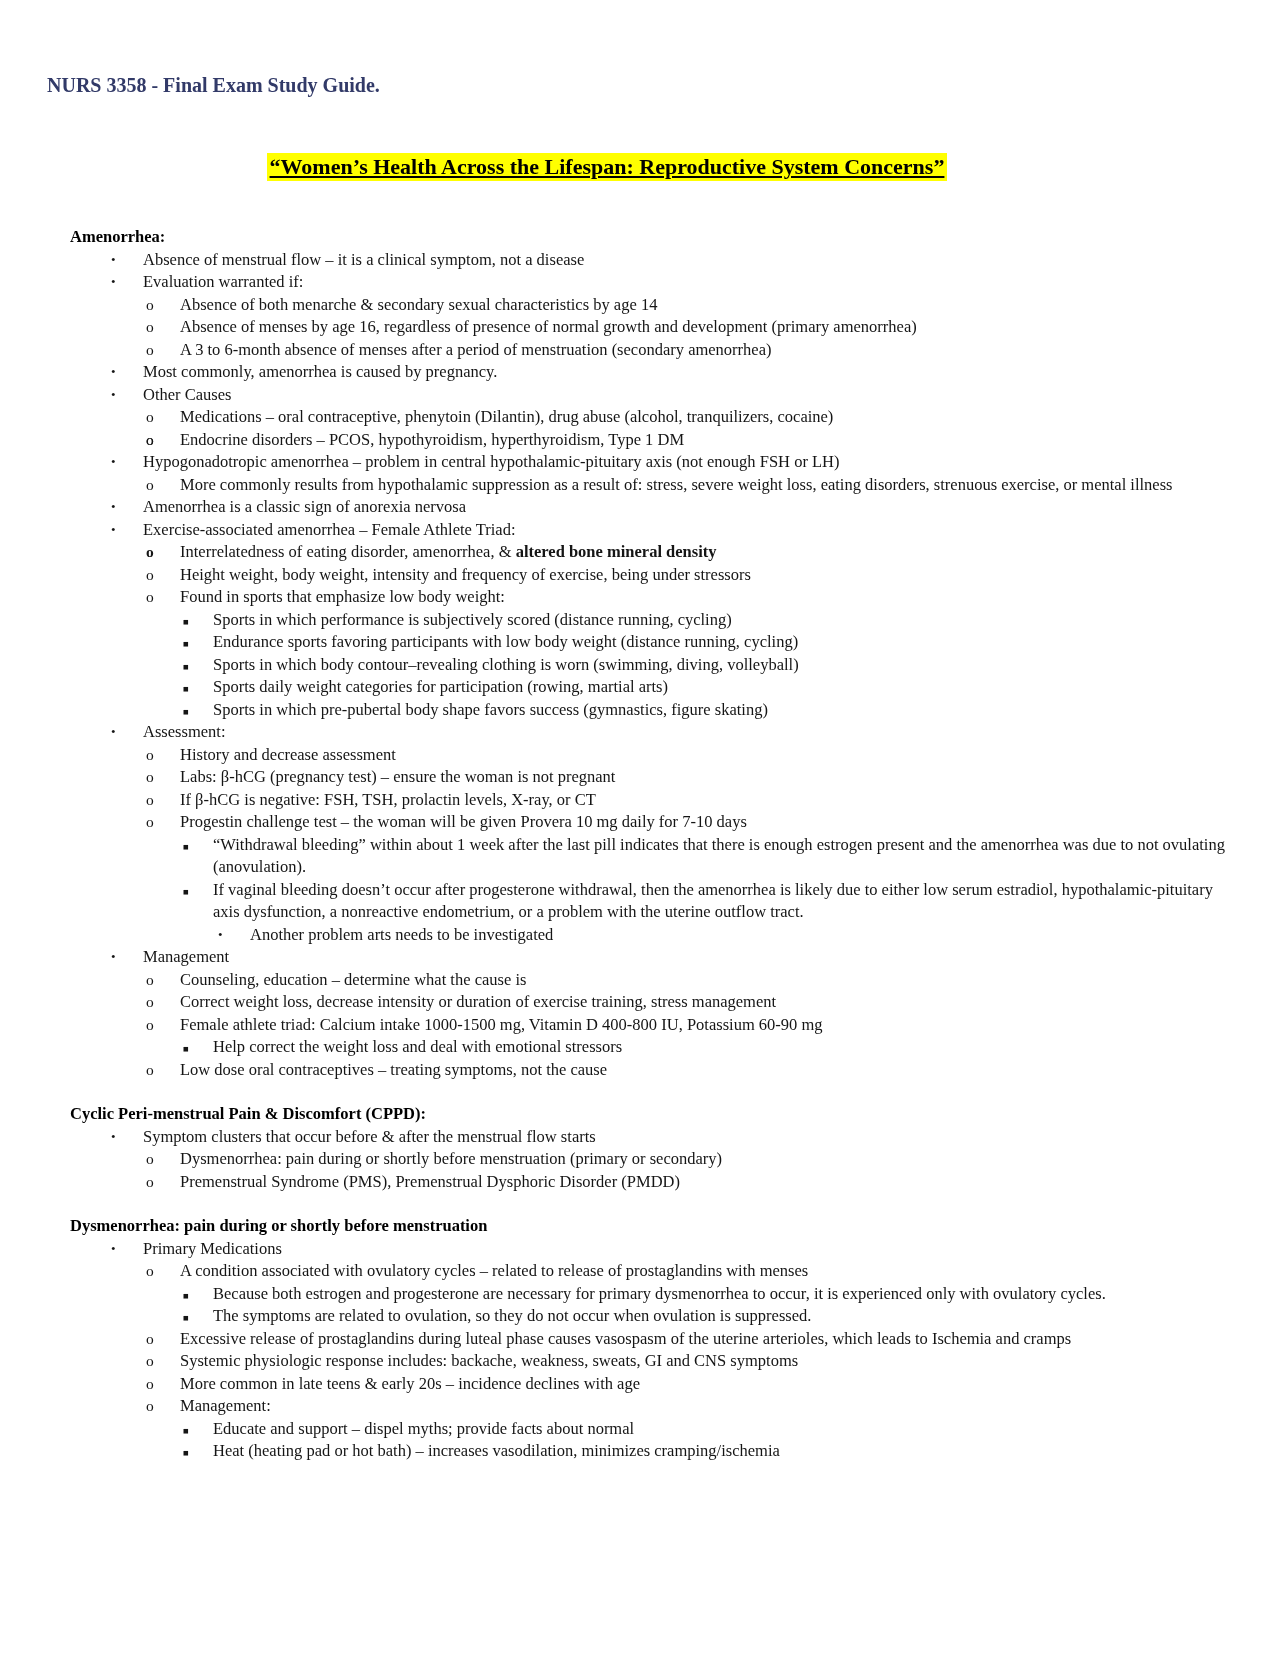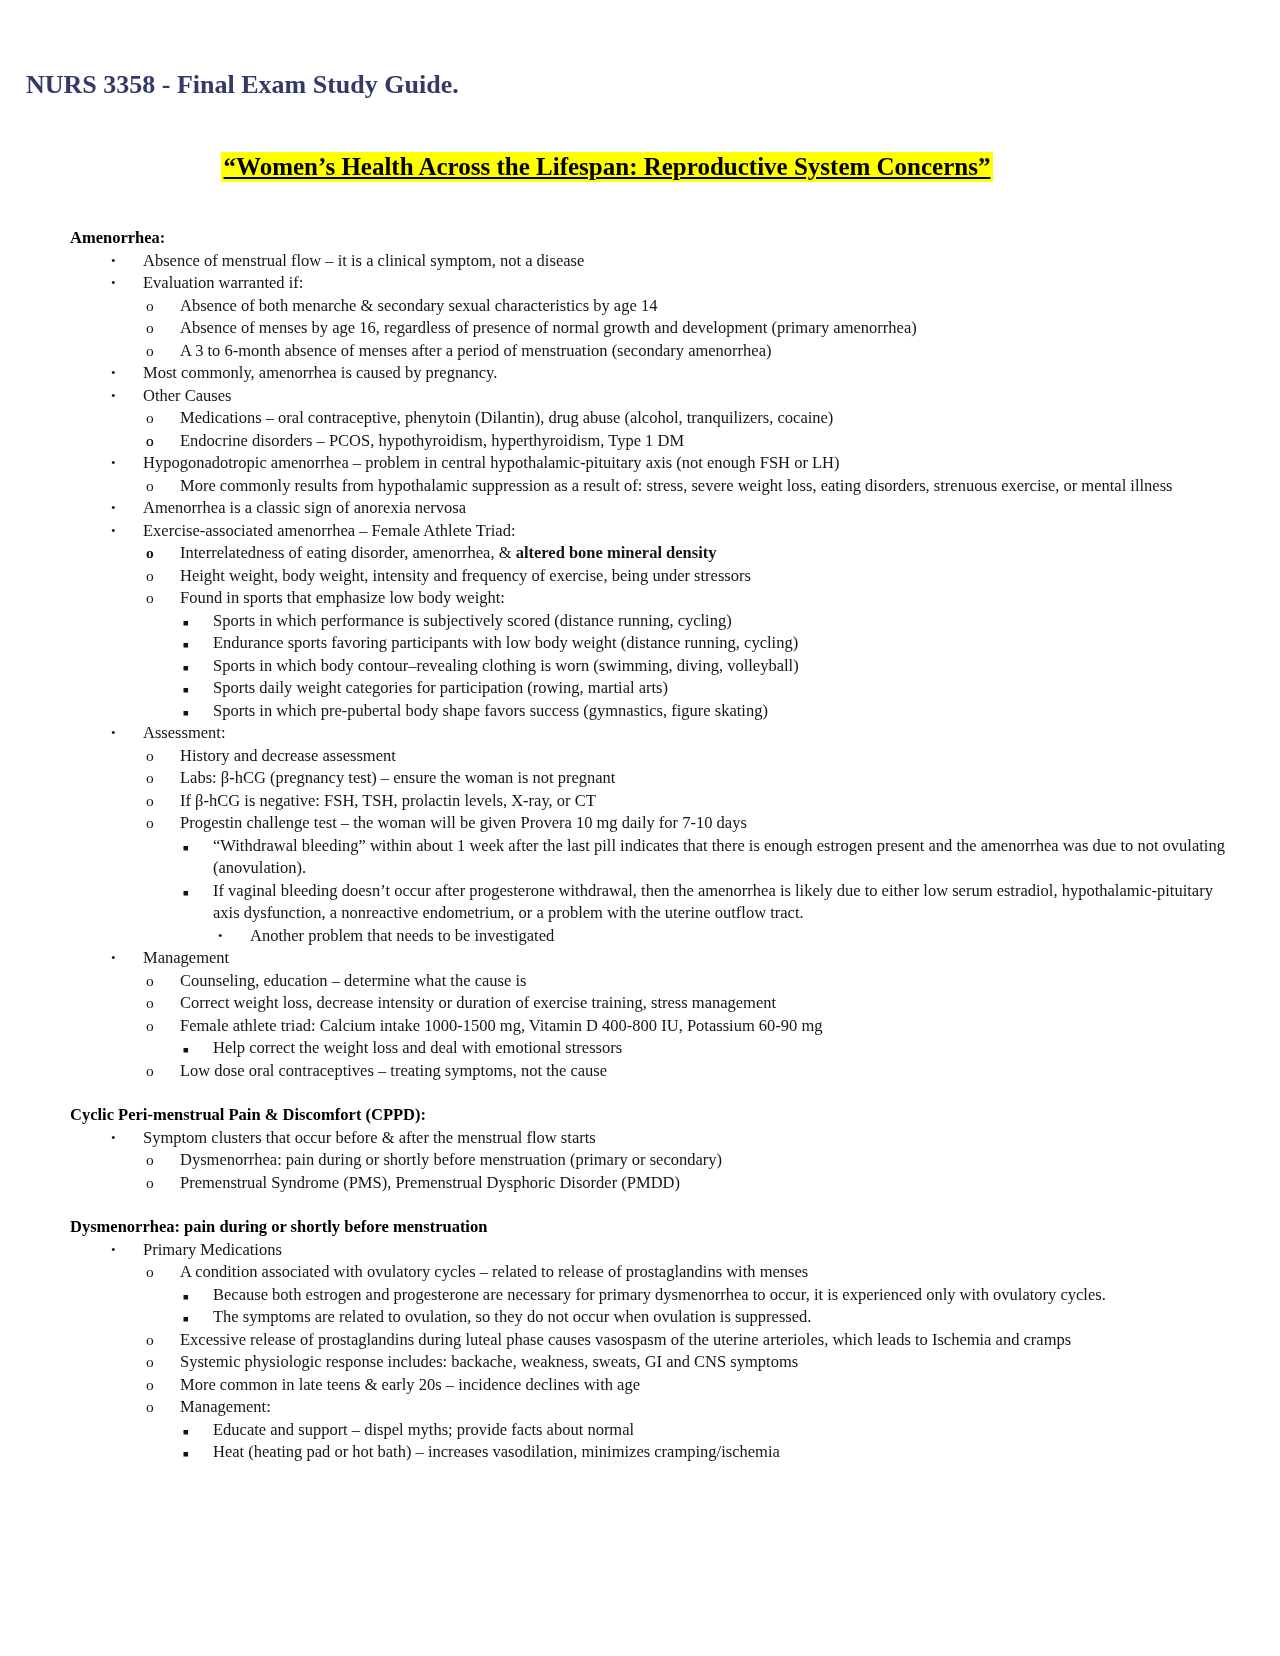--- a/index.html
+++ b/index.html
@@ -5,35 +5,35 @@
   html, body { margin: 0; padding: 0; }
   body {
     width: 1280px; height: 1656px;
     background: #ffffff;
     font-family: "Liberation Serif", "DejaVu Serif", serif;
     color: #151515;
     overflow: hidden;
   }
   .doc { padding-top: 70px; }
   .doc-title {
-    margin: 0 0 0 26px;
-    font-size: 26px;
+    margin: 0 0 0 47px;
+    font-size: 20px;
     line-height: 30px;
     font-weight: bold;
     color: #323a68;
   }
   .main-heading-wrap {
     margin-top: 53px;
     margin-right: 66px;
     text-align: center;
     line-height: 27px;
   }
   .main-heading {
     display: inline;
-    font-size: 25px;
+    font-size: 22px;
     font-weight: bold;
     color: #000000;
     text-decoration: underline;
     padding: 1px 3px 2px 3px;
   }
   .section { margin-top: 22px; }
   .section.first { margin-top: 44px; }
   .section-heading {
     margin: 0 0 0 70px;
     font-size: 16.5px;
@@ -94,21 +94,21 @@
         <div class="li lv3"><span class="marker">■</span><span>Sports in which body contour–revealing clothing is worn (swimming, diving, volleyball)</span></div>
         <div class="li lv3"><span class="marker">■</span><span>Sports daily weight categories for participation (rowing, martial arts)</span></div>
         <div class="li lv3"><span class="marker">■</span><span>Sports in which pre-pubertal body shape favors success (gymnastics, figure skating)</span></div>
         <div class="li lv1"><span class="marker">•</span><span>Assessment:</span></div>
         <div class="li lv2"><span class="marker">o</span><span>History and decrease assessment</span></div>
         <div class="li lv2"><span class="marker">o</span><span>Labs:  β-hCG (pregnancy test) – ensure the woman is not pregnant</span></div>
         <div class="li lv2"><span class="marker">o</span><span>If β-hCG is negative: FSH, TSH, prolactin levels, X-ray, or CT</span></div>
         <div class="li lv2"><span class="marker">o</span><span>Progestin challenge test – the woman will be given Provera 10 mg daily for 7-10 days</span></div>
         <div class="li lv3"><span class="marker">■</span><span>“Withdrawal bleeding” within about 1 week after the last pill indicates that there is enough estrogen present and the amenorrhea was due to not ovulating (anovulation).</span></div>
         <div class="li lv3"><span class="marker">■</span><span>If vaginal bleeding doesn’t occur after progesterone withdrawal, then the amenorrhea is likely due to either low serum estradiol, hypothalamic-pituitary axis dysfunction, a nonreactive endometrium, or a problem with the uterine outflow tract.</span></div>
-        <div class="li lv4"><span class="marker">•</span><span>Another problem that needs to be investigated</span></div>
+        <div class="li lv4"><span class="marker">•</span><span>Another problem arts needs to be investigated</span></div>
         <div class="li lv1"><span class="marker">•</span><span>Management</span></div>
         <div class="li lv2"><span class="marker">o</span><span>Counseling, education – determine what the cause is</span></div>
         <div class="li lv2"><span class="marker">o</span><span>Correct weight loss, decrease intensity or duration of exercise training, stress management</span></div>
         <div class="li lv2"><span class="marker">o</span><span>Female athlete triad: Calcium intake 1000-1500 mg, Vitamin D 400-800 IU, Potassium 60-90 mg</span></div>
         <div class="li lv3"><span class="marker">■</span><span>Help correct the weight loss and deal with emotional stressors</span></div>
         <div class="li lv2"><span class="marker">o</span><span>Low dose oral contraceptives – treating symptoms, not the cause</span></div>
       </div>
       <div class="section">
         <h2 class="section-heading">Cyclic Peri-menstrual Pain &amp; Discomfort (CPPD):</h2>
         <div class="li lv1"><span class="marker">•</span><span>Symptom clusters that occur before &amp; after the menstrual flow starts</span></div>

